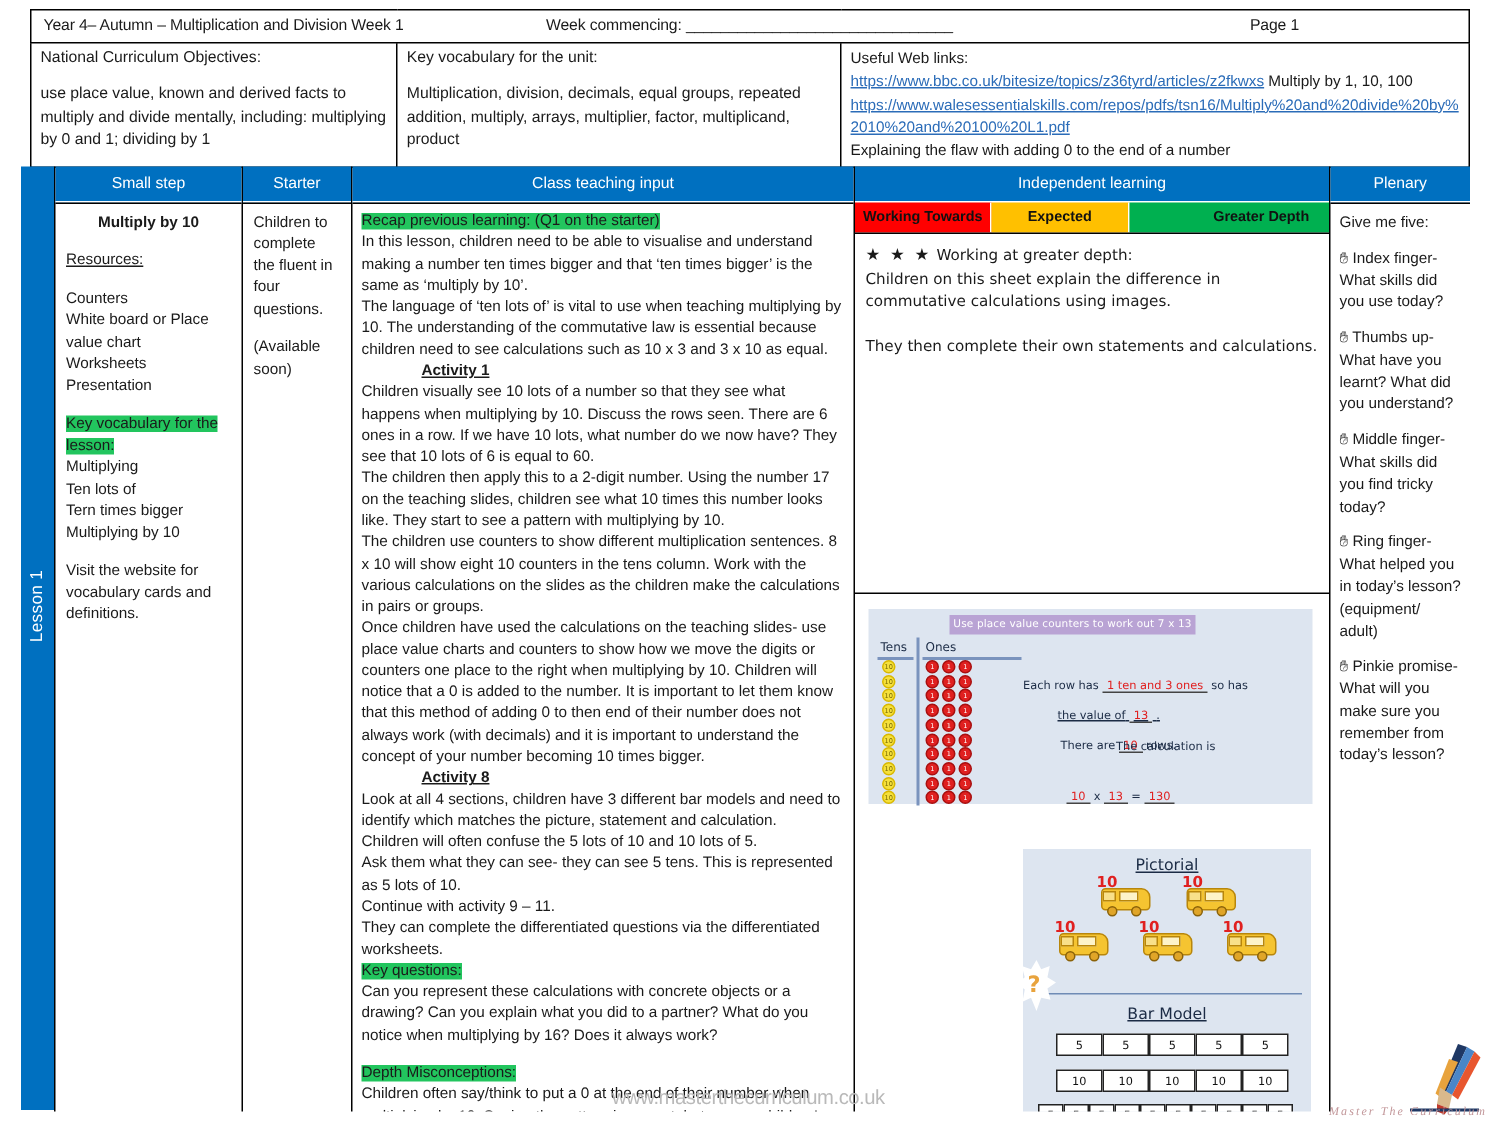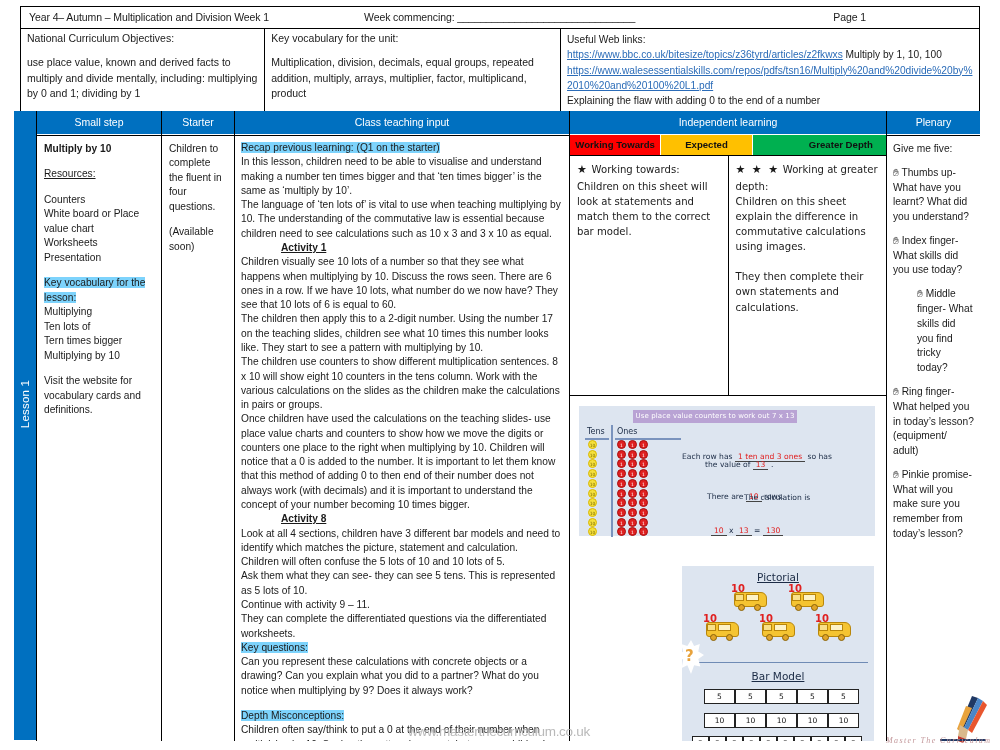--- a/index.html
+++ b/index.html
@@ -91,22 +91,22 @@
   .colbody {
     flex: 1;
     border-top: 1.5px solid #000;
     padding: 6px 7px;
     font-size: 10.2px; color: #1a1a1a; line-height: 1.42;
     overflow: hidden;
   }
   .col-class .colbody { padding: 5px 6px 0 6px; line-height: 1.4; font-size: 10.2px; }
   .col-plenary .colbody { padding: 6px 6px; line-height: 1.45; }
 
-  .hl { background: #7dd3fc; color: #1a1a1a; }
-  .b  { font-weight: bold; }
+  .hl { background: #22c55e; color: #1a1a1a; }
+  .b  { font-weight: bold; text-align: center; }
   .u  { text-decoration: underline; }
   .bu { font-weight: bold; text-decoration: underline; margin-left: 40px; }
   .sp { height: 11px; }
   p.para { margin: 0; }
 
   
   .indep-wrap { flex: 1; display: flex; flex-direction: column; }
   .band-row { display: flex; border-top: 1.5px solid #fff; }
   .band {
     flex: 1; text-align: center;
@@ -317,43 +317,38 @@
 The children then apply this to a 2-digit number. Using the number 17 on the teaching slides, children see what 10 times this number looks like. They start to see a pattern with multiplying by 10.
 The children use counters to show different multiplication sentences. 8 x 10 will show eight 10 counters in the tens column. Work with the various calculations on the slides as the children make the calculations in pairs or groups.
 Once children have used the calculations on the teaching slides- use place value charts and counters to show how we move the digits or counters one place to the right when multiplying by 10. Children will notice that a 0 is added to the number. It is important to let them know that this method of adding 0 to then end of their number does not always work (with decimals) and it is important to understand the concept of your number becoming 10 times bigger.</p>
         <div class="bu">Activity 8</div>
         <p class="para" style="white-space:pre-line">Look at all 4 sections, children have 3 different bar models and need to identify which matches the picture, statement and calculation.
 Children will often confuse the 5 lots of 10 and 10 lots of 5.
 Ask them what they can see- they can see 5 tens. This is represented as 5 lots of 10.
 Continue with activity 9 – 11.
 They can complete the differentiated questions via the differentiated worksheets.</p>
         <span class="hl">Key questions:</span>
-        <p class="para">Can you represent these calculations with concrete objects or a drawing? Can you explain what you did to a partner? What do you notice when multiplying by 9? Does it always work?</p>
+        <p class="para">Can you represent these calculations with concrete objects or a drawing? Can you explain what you did to a partner? What do you notice when multiplying by 16? Does it always work?</p>
         <div class="sp"></div>
         <span class="hl">Depth Misconceptions:</span>
         <p class="para">Children often say/think to put a 0 at the end of their number when multiplying by 10. Seeing the pattern is correct, but assess children’s knowledge and understanding of what is happening to their number so you can see if they understand that the number is increasing 10 times.</p>
       </div>
     </div>
 
     <div class="col col-indep">
       <div class="indep-head">Independent learning</div>
       <div class="indep-wrap">
 
         <div class="band-row">
           <div class="band band-wt">Working Towards</div>
           <div class="band band-ex">Expected</div>
           <div class="band band-gd">Greater Depth</div>
         </div>
 
         <div class="desc-row">
-          <div class="desc">
-            <span class="stars">★</span>
-            <span>Working towards:</span>
-            <div style="white-space:pre-line">Children on this sheet will look at statements and match them to the correct bar model.</div>
-          </div>
           <div class="desc">
             <span class="stars">★ ★ ★</span>
             <span>Working at greater depth:</span>
             <div style="white-space:pre-line">Children on this sheet explain the difference in commutative calculations using images.
 
 They then complete their own statements and calculations.</div>
           </div>
         </div>
 
         <div class="img-area">
@@ -406,21 +401,21 @@
                 <div class="counter c-one" style="left:38px;top:121.3px;">1</div>
                 <div class="counter c-one" style="left:49px;top:121.3px;">1</div>
                 <div class="counter c-one" style="left:60px;top:121.3px;">1</div>
               </div>
 
             <div class="pv-txt" style="left:103px; top:46px;">
               <span>Each row has</span>
               <span class="pv-ans pv-ul">1 ten and 3 ones</span>
               <span>so has</span>
             </div>
-            <div class="pv-txt" style="left:126px; top:54px;">
+            <div class="pv-txt" style="left:126px; top:66px;text-decoration:underline;">
               <span>the value of</span>
               <span class="pv-ans pv-ul">13</span>
               <span>.</span>
             </div>
             <div class="pv-txt" style="left:128px; top:86px;">
               <span>There are</span>
               <span class="pv-ans pv-ul">10</span>
               <span>rows.</span>
             </div>
             <div class="pv-txt" style="left:138px; top:87px;margin-left:27px;">The calculation is</div>
@@ -514,23 +509,23 @@
 
         </div>
       </div>
     </div>
 
     <div class="col col-plenary">
       <div class="colhead">Plenary</div>
       <div class="colbody">
         <div>Give me five:</div>
         <div id="plenary-items">
+            <div style="margin-top:9px;"><span>✋︎</span> <span>Index finger- What skills did you use today?</span></div>
             <div style="margin-top:9px;"><span>✋︎</span> <span>Thumbs up- What have you learnt? What did you understand?</span></div>
-            <div style="margin-top:9px;"><span>✋︎</span> <span>Index finger- What skills did you use today?</span></div>
-            <div style="margin-top:9px;margin-left:24px;"><span>✋︎</span> <span>Middle finger- What skills did you find tricky today?</span></div>
+            <div style="margin-top:9px;"><span>✋︎</span> <span>Middle finger- What skills did you find tricky today?</span></div>
             <div style="margin-top:9px;"><span>✋︎</span> <span>Ring finger- What helped you in today’s lesson? (equipment/ adult)</span></div>
             <div style="margin-top:9px;"><span>✋︎</span> <span>Pinkie promise- What will you make sure you remember from today’s lesson?</span></div>
           </div>
       </div>
     </div>
 
   </div>
 
   <div class="watermark">www.masterthecurriculum.co.uk</div>
 

